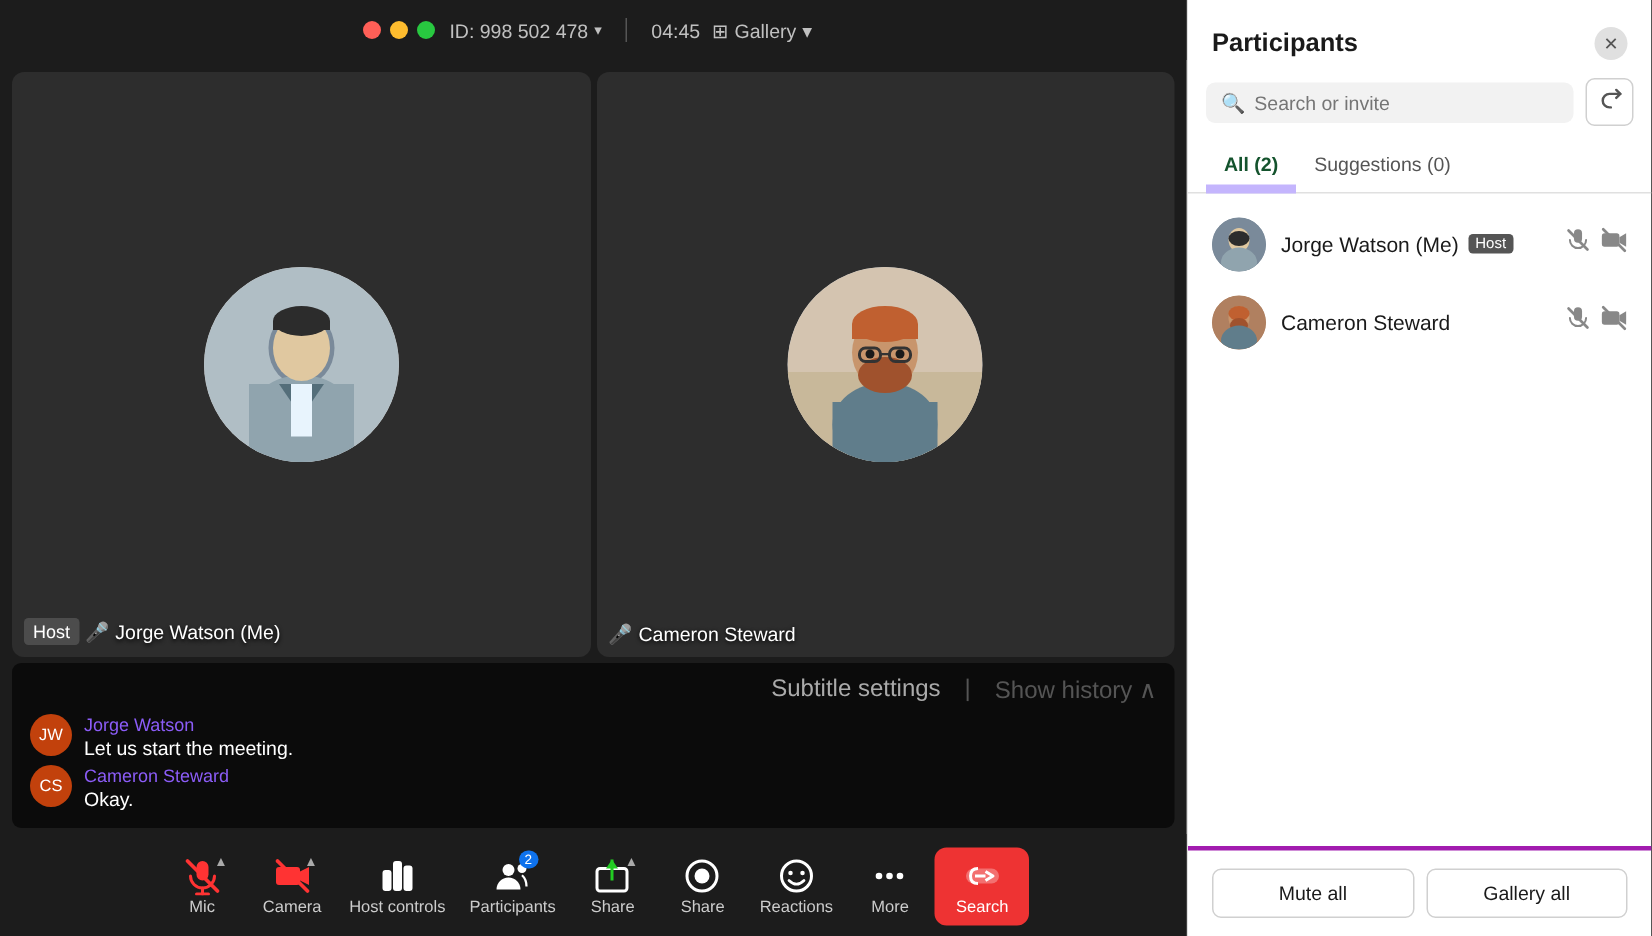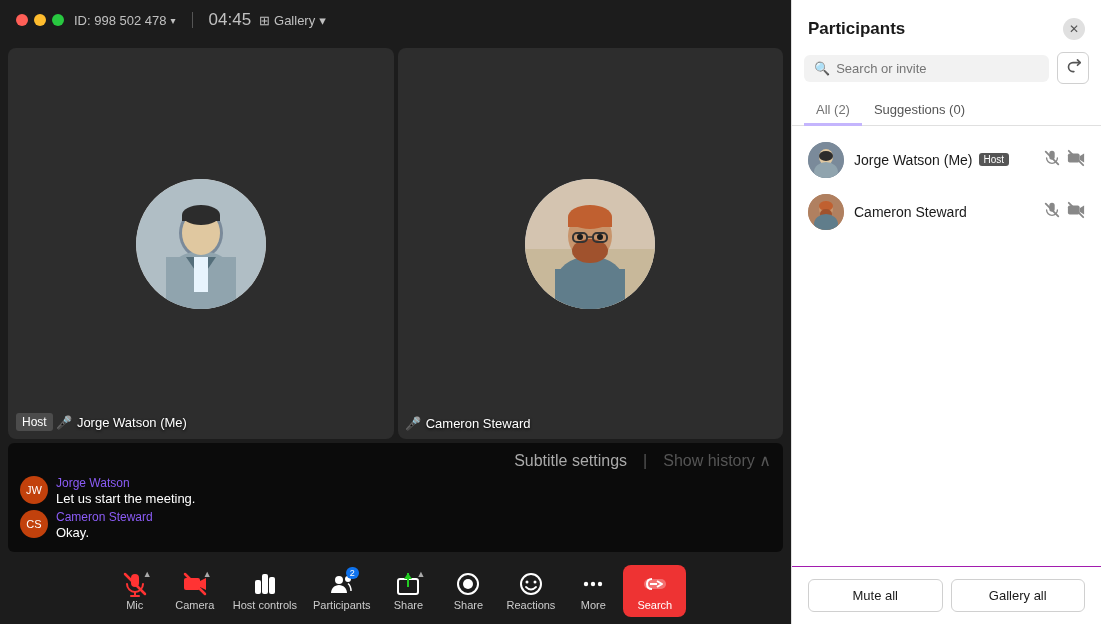--- a/index.html
+++ b/index.html
@@ -18,21 +18,21 @@
       display: flex;
       flex-direction: column;
       background: #1c1c1c;
       position: relative;
     }
 
     
     .top-bar {
       display: flex;
       align-items: center;
-      justify-content: flex-start;
+      justify-content: center;
       padding: 8px 16px;
       height: 40px;
       background: #1c1c1c;
     }
     .top-bar-left {
       display: flex;
       align-items: center;
       gap: 10px;
     }
     .traffic-lights {
@@ -58,21 +58,21 @@
     }
     .meeting-id .chevron { font-size: 10px; color: #c0c0c0; }
     .divider-v {
       width: 1px;
       height: 16px;
       background: #555;
       margin: 0 6px;
     }
     .timer {
       color: #c0c0c0;
-      font-size: 17px;
+      font-size: 13px;
     }
     .view-toggle {
       display: flex;
       align-items: center;
       gap: 4px;
       color: #c0c0c0;
       font-size: 13px;
       cursor: pointer;
       padding: 4px 8px;
       border-radius: 4px;
@@ -311,23 +311,23 @@
     }
     .tab {
       padding: 6px 12px;
       font-size: 13px;
       cursor: pointer;
       color: #555;
       border-bottom: 2px solid transparent;
       margin-bottom: -1.5px;
     }
     .tab.active {
-      color: #737373;
-      border-bottom: 3px solid #c4b5fd;
-      font-weight: 400;
+      color: #14532d;
+      border-bottom: 6px solid #c4b5fd;
+      font-weight: 700;
     }
     .participants-list {
       flex: 1;
       overflow-y: auto;
       padding: 8px 0;
     }
     .participant-row {
       display: flex;
       align-items: center;
       padding: 8px 16px;
@@ -367,21 +367,21 @@
       display: flex;
       gap: 6px;
       align-items: center;
     }
 
     
     .sidebar-footer {
       display: flex;
       gap: 8px;
       padding: 12px 16px;
-      border-top: 1px solid #a21caf;
+      border-top: 3px solid #a21caf;
     }
     .footer-btn {
       flex: 1;
       padding: 8px 0;
       border: 1.5px solid #d0d0d0;
       border-radius: 6px;
       background: #fff;
       font-size: 13px;
       font-weight: 500;
       color: #1a1a1a;

